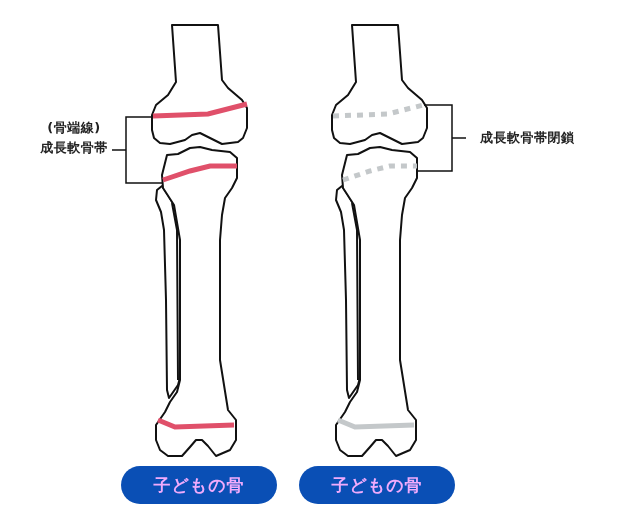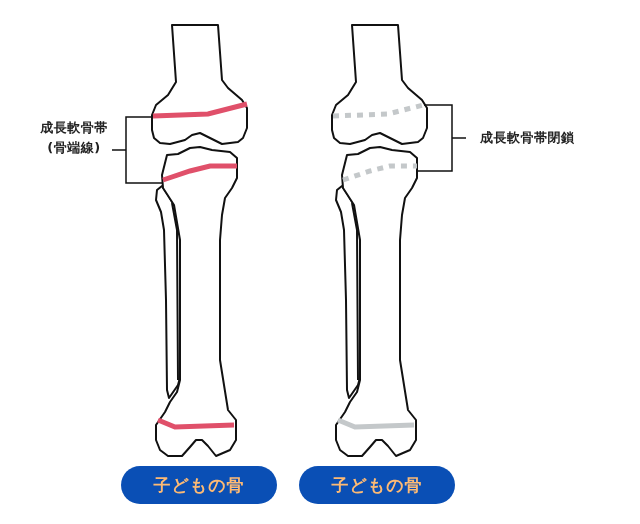--- a/index.html
+++ b/index.html
@@ -3,21 +3,21 @@
 <meta charset="utf-8">
 <style>
   html, body { margin:0; padding:0; background:#ffffff; }
   body { width:640px; height:524px; position:relative; overflow:hidden;
          font-family:"DejaVu Sans","Liberation Sans",sans-serif; }
   svg.bones { position:absolute; left:0; top:0; }
   .label { position:absolute; font-size:13px; color:#222; line-height:20px; font-weight:bold; letter-spacing:0.5px; }
   .lbl-left { left:24px; top:118px; text-align:center; width:100px; }
   .lbl-right { left:480px; top:128px; }
   .pill { position:absolute; top:466px; height:38px; width:156px; border-radius:19px;
-          background:#0a4fb5; color:#fdba74; font-size:17px; font-weight:bold;
+          background:#0a4fb5; color:#f0abfc; font-size:17px; font-weight:bold;
           display:flex; align-items:center; justify-content:center; letter-spacing:1px; }
   .pill-child { left:121px; }
   .pill-adult { left:299px; }
 </style>
 </head>
 <body>
 
 <svg class="bones" width="640" height="524" viewBox="0 0 640 524">
   <defs>
     <g id="bone">
@@ -50,19 +50,19 @@
     <path d="M112,150 L126,150" fill="none" stroke="#111" stroke-width="1.5"></path>
   </g>
 
   <g>
     <path d="M424,105 L452,105 L452,171 L416,171" fill="none" stroke="#111" stroke-width="1.5"></path>
     <path d="M452,138 L466,138" fill="none" stroke="#111" stroke-width="1.5"></path>
   </g>
 </svg>
 
 <div class="label lbl-left">
+  <div>(骨端線)</div>
   <div>成長軟骨帯</div>
-  <div>(骨端線)</div>
 </div>
 <div class="label lbl-right">成長軟骨帯閉鎖</div>
 
 <div class="pill pill-child">子どもの骨</div>
 <div class="pill pill-adult">子どもの骨</div>
 
 </body></html>

